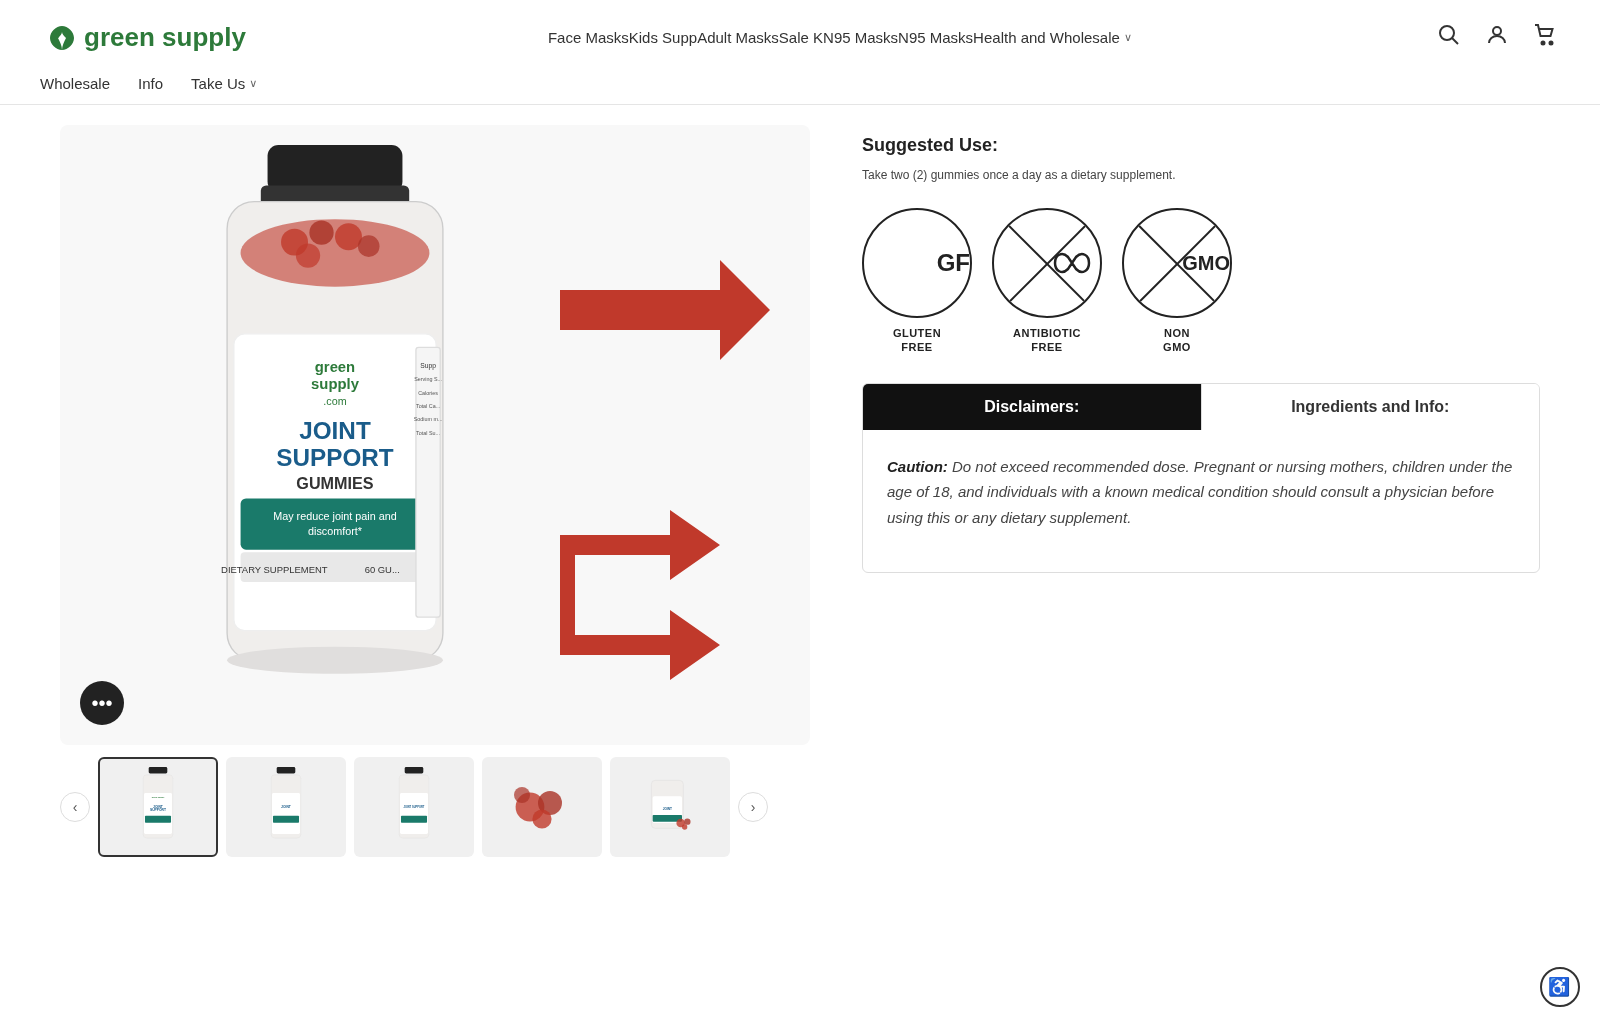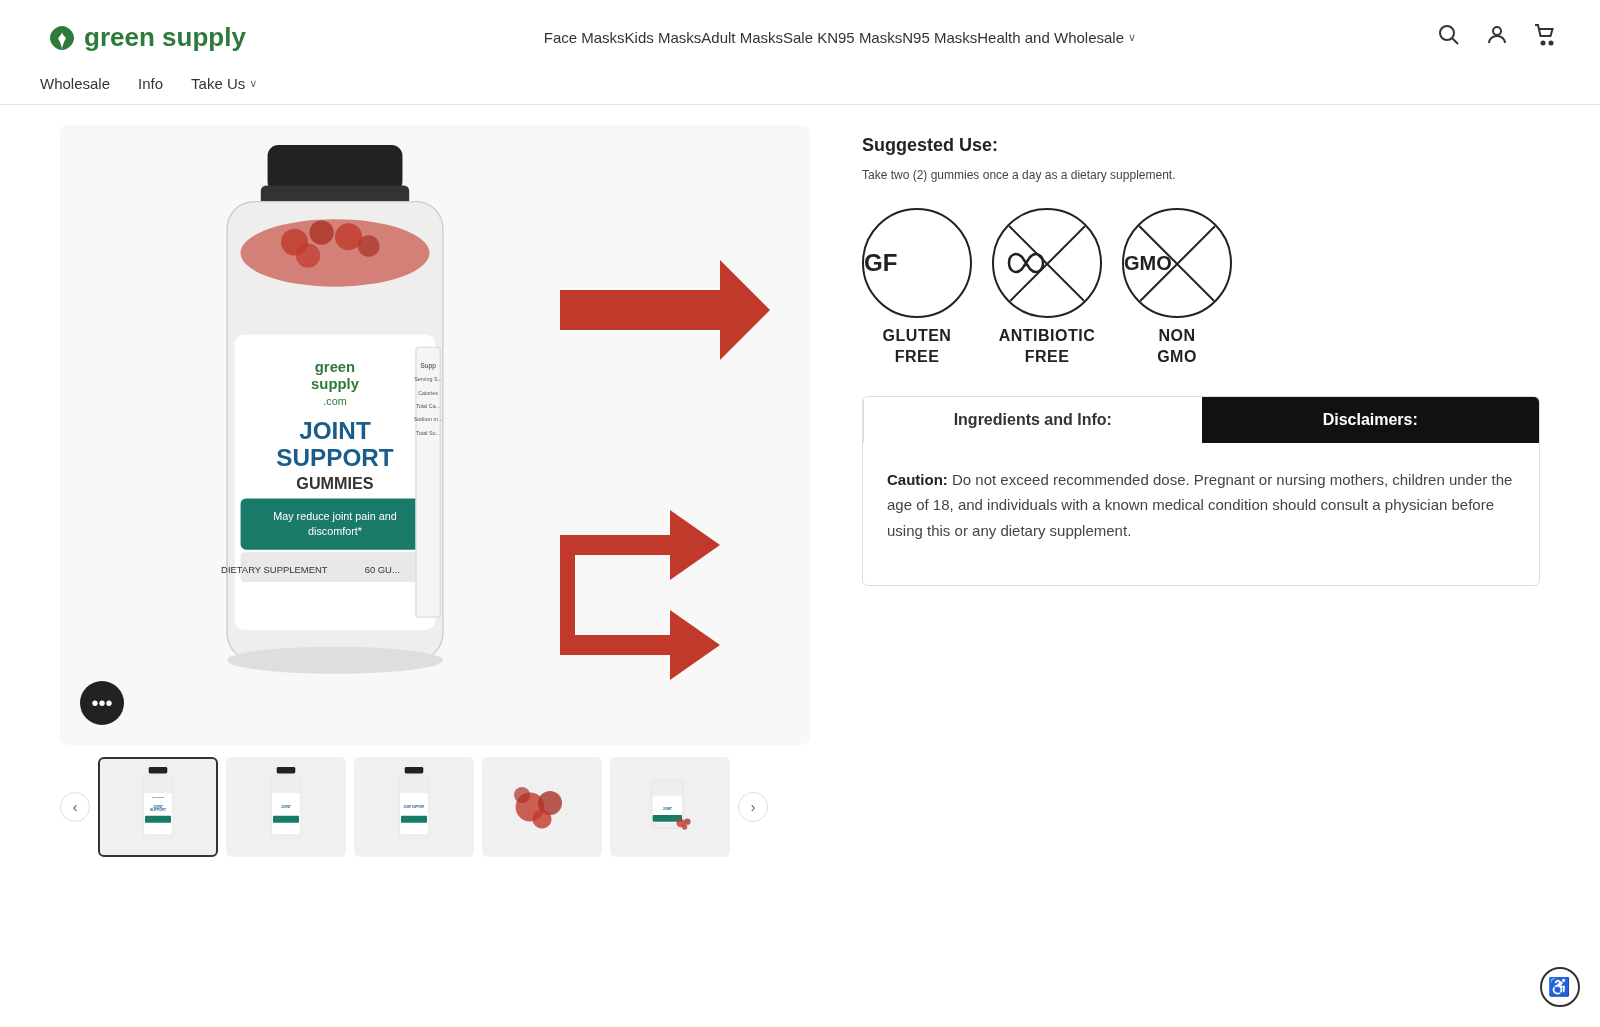--- a/index.html
+++ b/index.html
@@ -33,34 +33,34 @@
     .chat-bubble span { color: #fff; font-size: 18px; }
 
     
     .product-info-area { flex: 1; padding-top: 10px; margin-left: 12px; }
     .suggested-use-label { font-size: 18px; font-weight: 700; margin-bottom: 10px; color: #222; }
     .suggested-use-text { font-size: 12px; color: #444; margin-bottom: 24px; line-height: 1.5; }
 
     
     .badges-row { display: flex; align-items: flex-end; gap: 20px; margin-bottom: 28px; }
     .badge-item { display: flex; flex-direction: column; align-items: center; gap: 8px; }
-    .badge-circle { width: 110px; height: 110px; border-radius: 50%; border: 2px solid #222; display: flex; align-items: center; justify-content: flex-start; font-size: 22px; font-weight: 700; color: #222; position: relative; }
+    .badge-circle { width: 110px; height: 110px; border-radius: 50%; border: 2px solid #222; display: flex; align-items: center; justify-content: flex-end; font-size: 22px; font-weight: 700; color: #222; position: relative; }
     .badge-circle.crossed { position: relative; overflow: hidden; }
     .badge-cross-line { position: absolute; width: 140%; height: 2px; background: #222; top: 50%; left: -20%; transform-origin: center; }
     .badge-cross-line-1 { transform: rotate(45deg); }
     .badge-cross-line-2 { transform: rotate(-45deg); }
-    .badge-label { font-size: 16px; font-weight: 700; color: #222; text-align: center; letter-spacing: 0.5px; line-height: 1.3; }
+    .badge-label { font-size: 11px; font-weight: 700; color: #222; text-align: center; letter-spacing: 0.5px; line-height: 1.3; }
 
     
     .tabs-container { border: 1px solid #ddd; border-radius: 6px; overflow: hidden; }
     .tabs-header { display: flex; }
     .tab-btn { flex: 1; padding: 14px 20px; font-size: 16px; font-weight: 600; border: none; cursor: pointer; }
     .tab-btn.active { background: #111; color: #fff; }
     .tab-btn.inactive { background: #fff; color: #333; border-left: 1px solid #ddd; }
-    .tab-content { padding: 24px; }
+    .tab-content { padding: 24px; font-style: italic; }
     .tab-text { font-size: 15px; color: #444; line-height: 1.7; }
     .tab-text strong { color: #222; }
 
     
     .accessibility-btn { position: fixed; bottom: 20px; right: 20px; width: 40px; height: 40px; background: #fff; border: 2px solid #333; border-radius: 50%; display: flex; align-items: center; justify-content: center; cursor: pointer; font-size: 18px; }
   </style>
 </head>
 <body>
 
 <header class="header">
@@ -74,21 +74,21 @@
       <div>
         <div style="font-size:26px;font-weight:700;color:#2d7a3a;line-height:1.1;">
           <span>green</span>
           <span>supply</span>
         </div>
       </div>
     </div>
 
     <nav class="nav-main">
       <a class="nav-link">Face Masks</a>
-      <a class="nav-link">Kids Masks</a>
+      <a class="nav-link">Kids Supp</a>
       <a class="nav-link">Adult Masks</a>
       <a class="nav-link">Sale KN95 Masks</a>
       <a class="nav-link">N95 Masks</a>
       <a class="nav-link nav-dropdown">
         <span>Health and Wholesale</span>
         <span class="chevron">∨</span>
       </a>
     </nav>
 
     <div class="header-icons">
@@ -280,22 +280,22 @@
           <span style="font-size:20px;font-weight:700;position:relative;z-index:1;">GMO</span>
           <div class="badge-cross-line badge-cross-line-1"></div>
           <div class="badge-cross-line badge-cross-line-2"></div>
         </div>
         <div class="badge-label">NON<br>GMO</div>
       </div>
     </div>
 
     <div class="tabs-container">
       <div class="tabs-header">
+        <button class="tab-btn active">Disclaimers:</button>
         <button class="tab-btn inactive">Ingredients and Info:</button>
-        <button class="tab-btn active">Disclaimers:</button>
       </div>
       <div class="tab-content">
         <p class="tab-text">
           <strong>Caution:</strong><span> Do not exceed recommended dose. Pregnant or nursing mothers, children under the age of 18, and individuals with a known medical condition should consult a physician before using this or any dietary supplement.</span>
         </p>
         <br>
       </div>
     </div>
   </div>
 </div>

